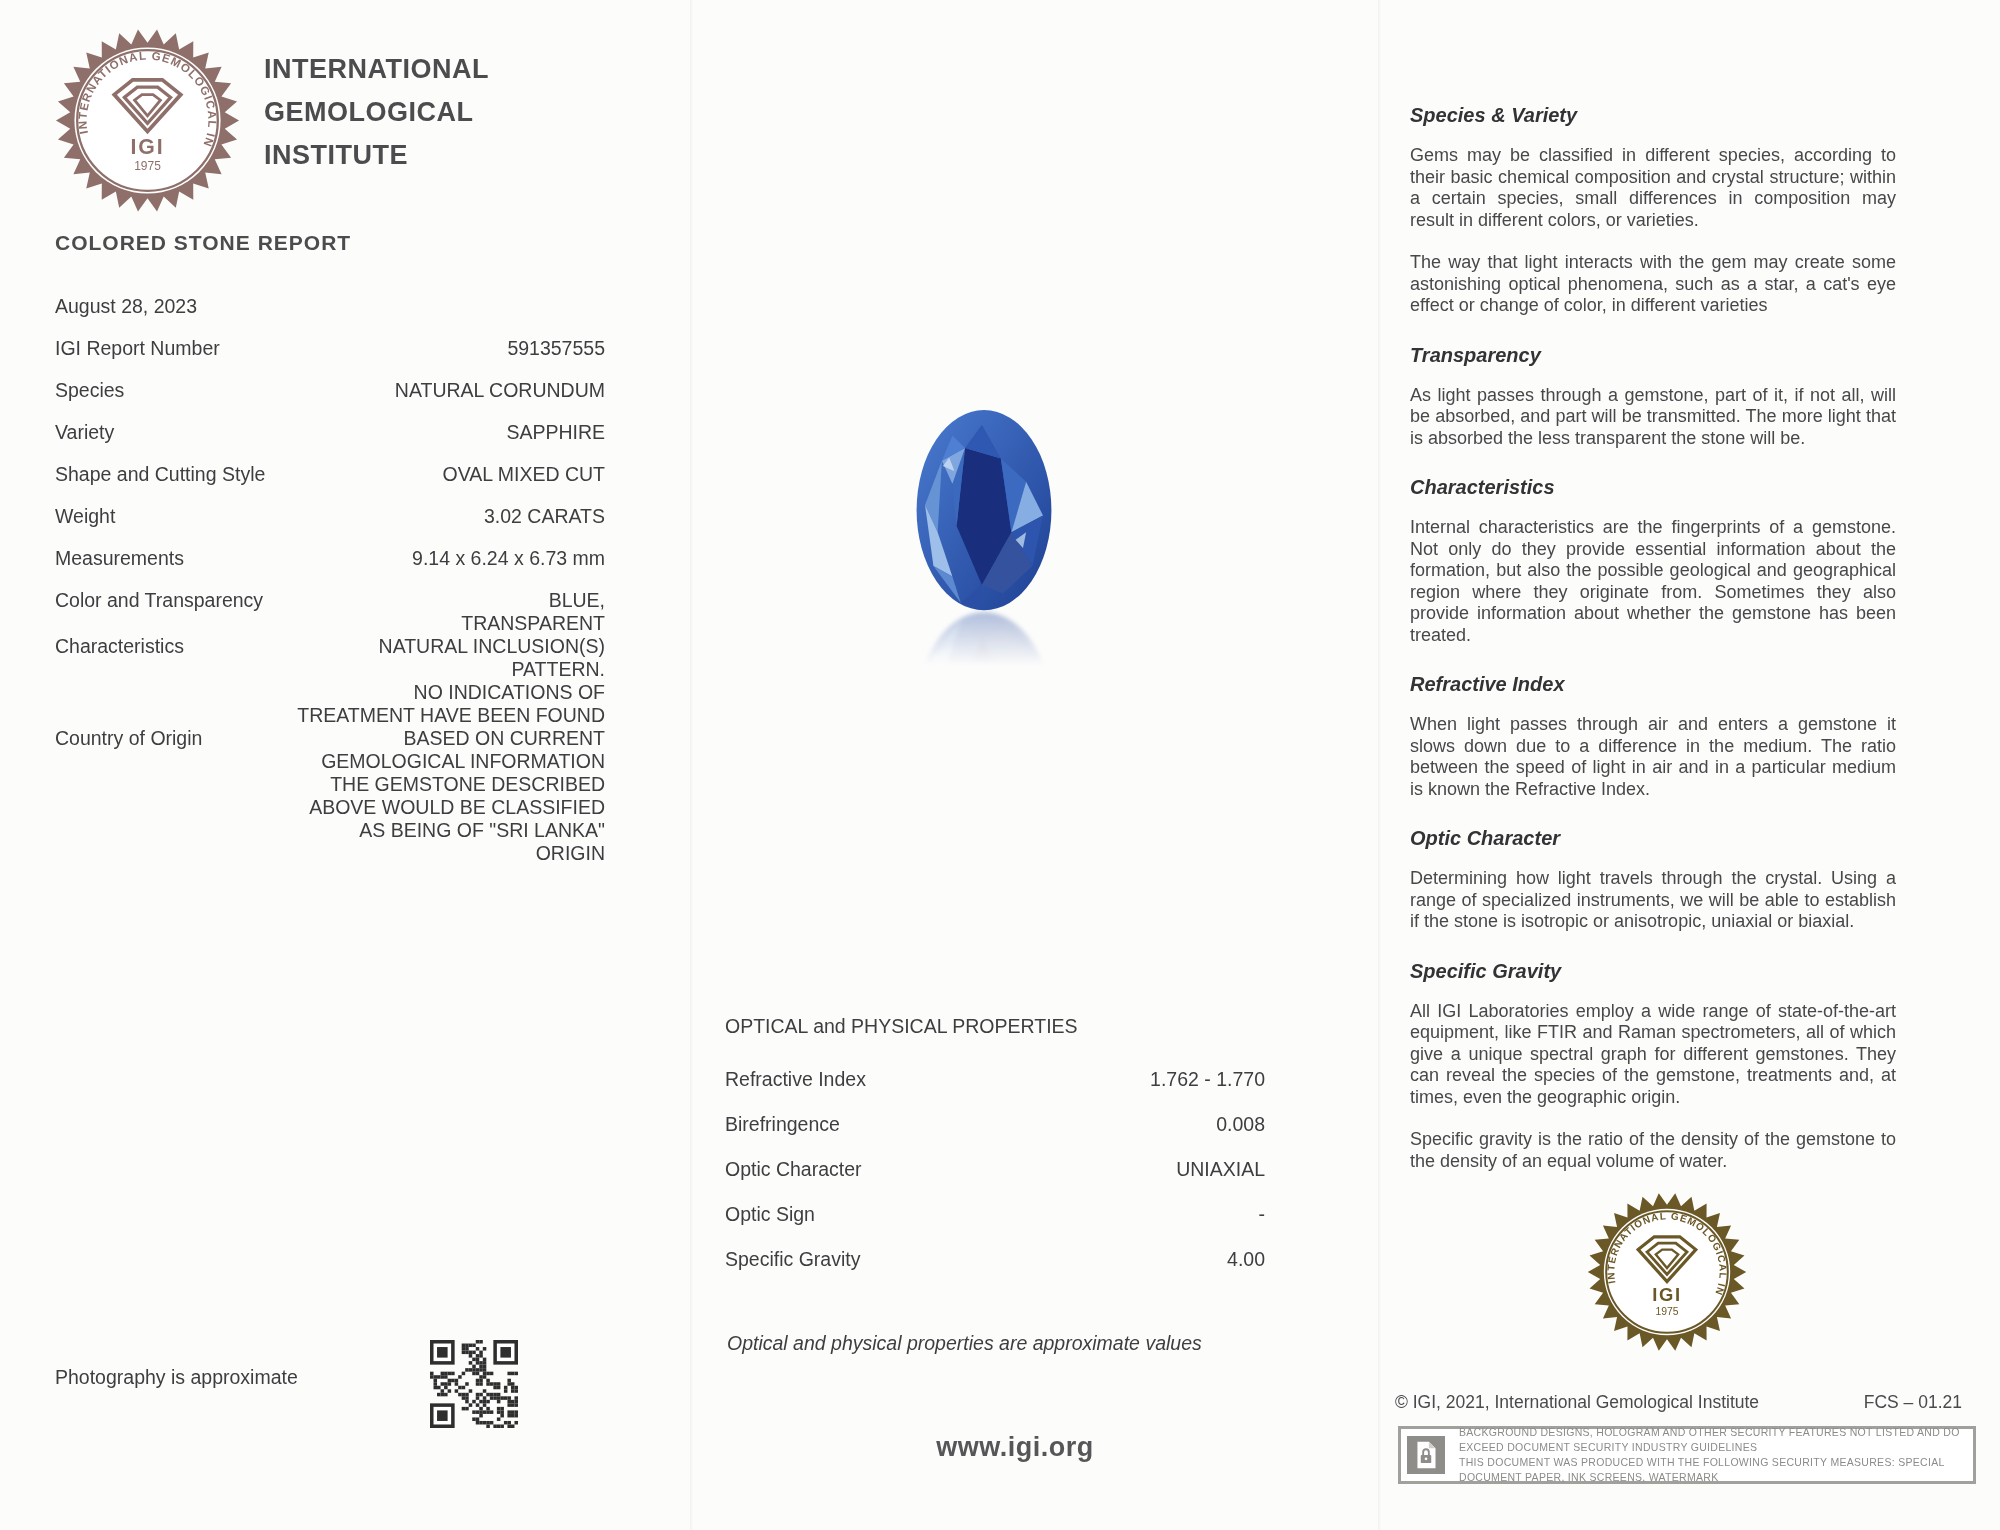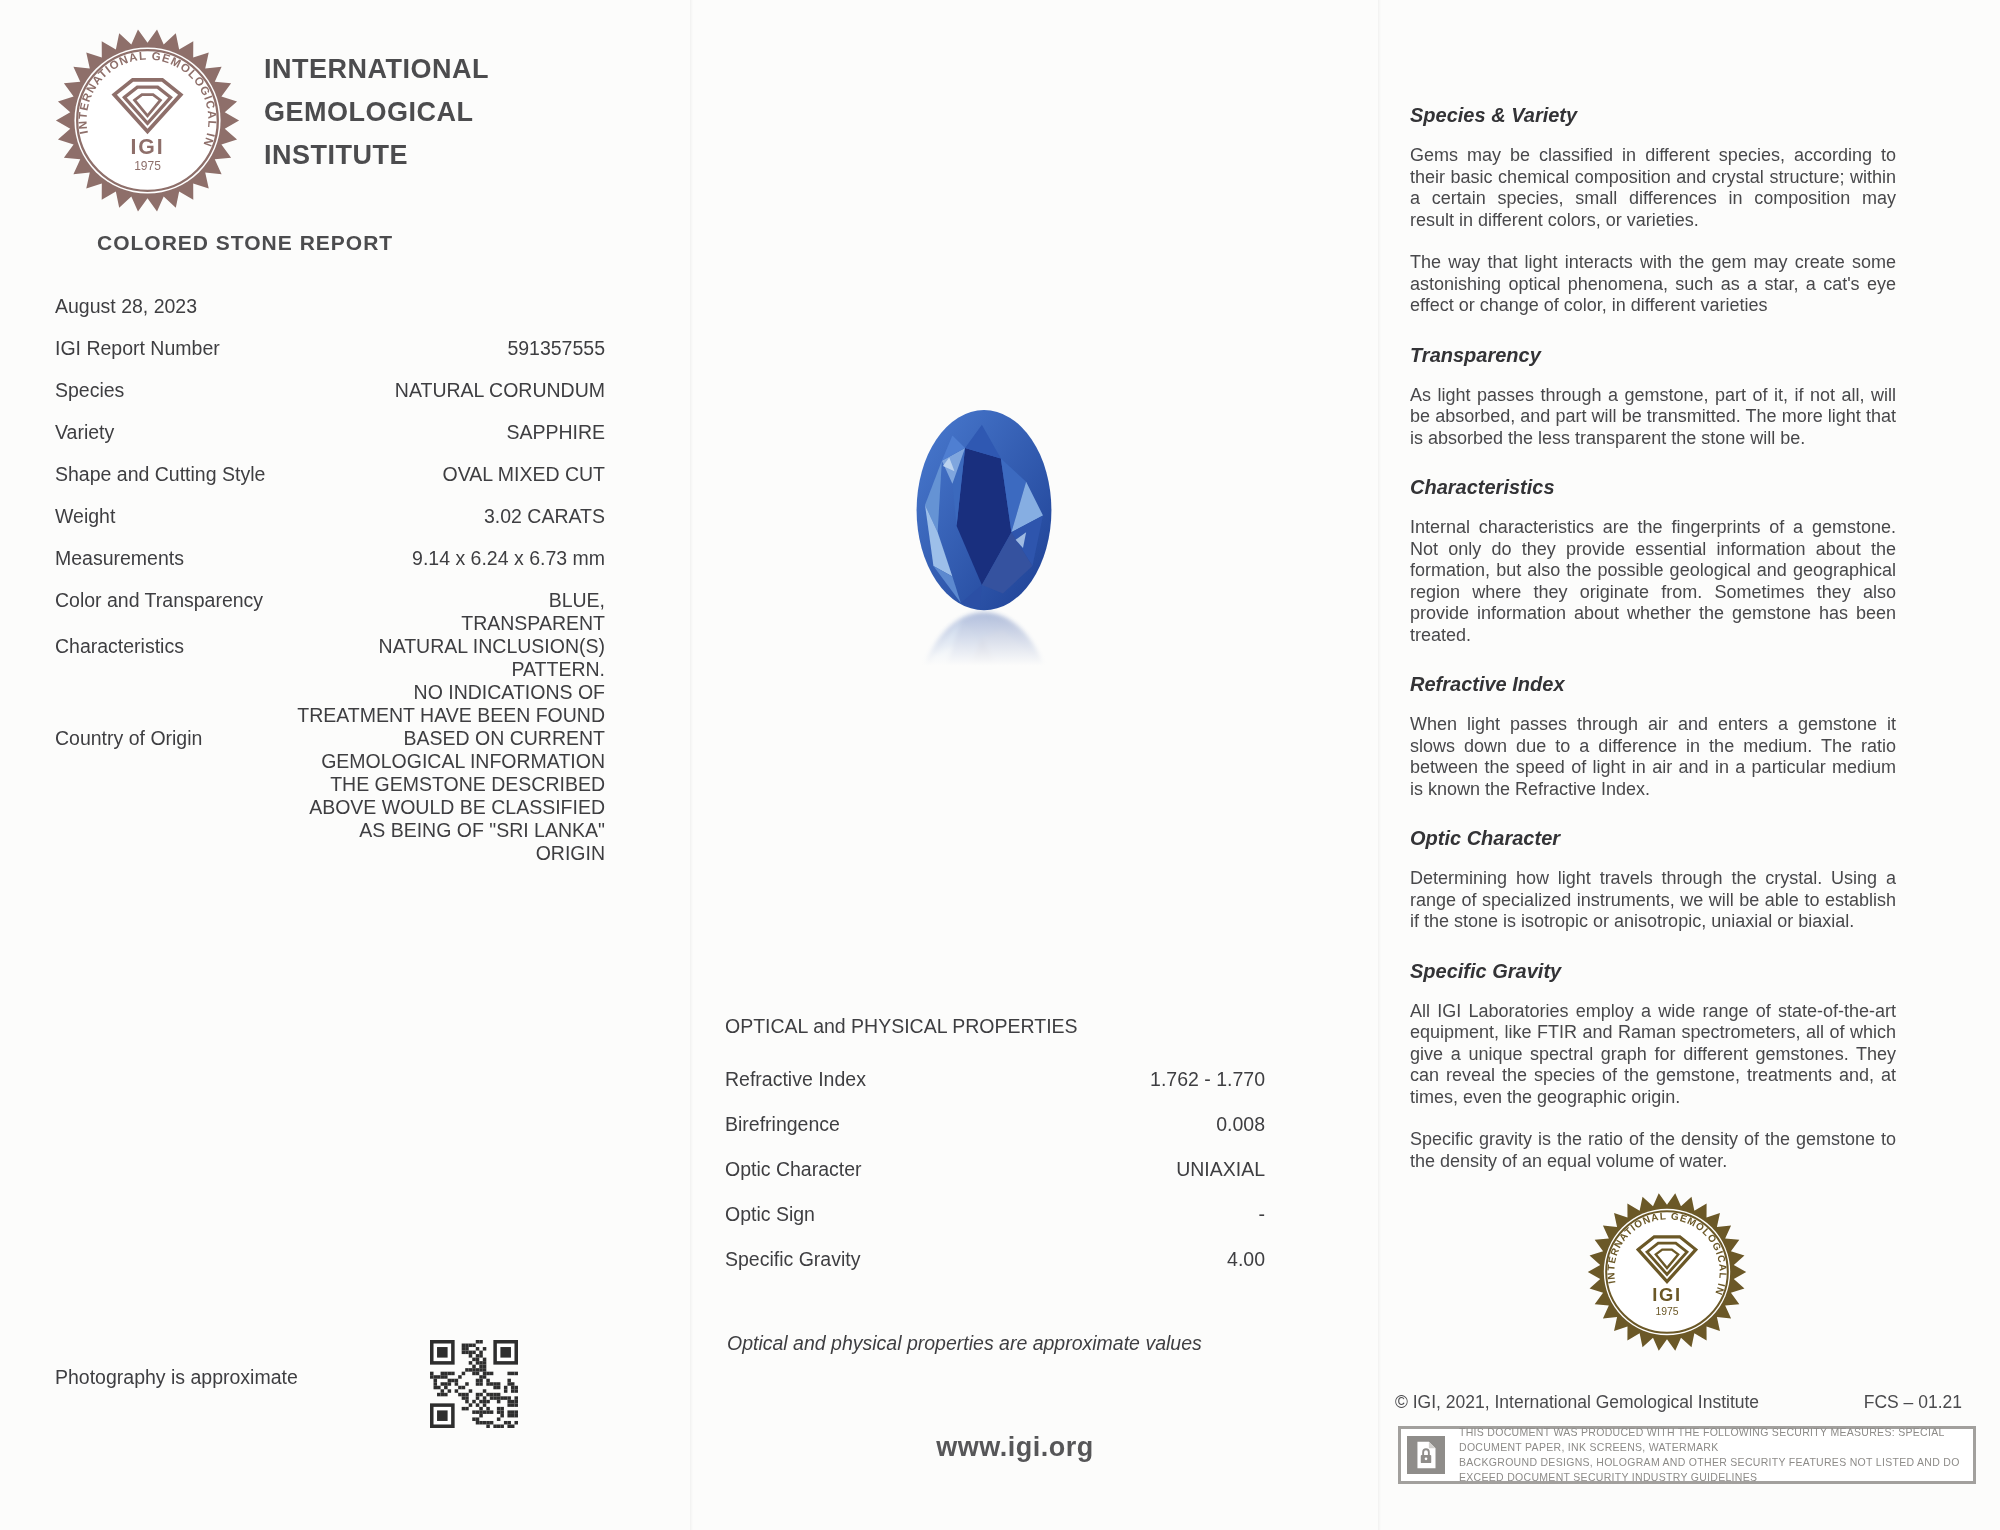--- a/index.html
+++ b/index.html
@@ -12,21 +12,21 @@
     overflow:hidden;
   }
   .fold{position:absolute;top:0;bottom:0;width:3px;
     background:linear-gradient(to right, rgba(0,0,0,0.045), rgba(0,0,0,0.0));}
   
   .panel-left{position:absolute;left:55px;top:28px;width:550px;}
   .brand-row{display:flex;align-items:flex-start;}
   .seal-box{width:185px;height:185px;flex:none;}
   .brand-name{margin-left:24px;margin-top:20px;font-weight:bold;font-size:27px;
     line-height:43px;letter-spacing:0.5px;color:#4c4c4e;}
-  .report-title{margin-top:18px;font-weight:bold;font-size:21px;letter-spacing:1px;color:#4c4c4e;margin-left:42px;}
+  .report-title{margin-top:18px;font-weight:bold;font-size:21px;letter-spacing:1px;color:#4c4c4e;}
   .fields{margin-top:40px;}
   .date{font-size:19.5px;line-height:23px;margin-bottom:19px;color:#3e3e41;}
   .field-row{display:flex;justify-content:space-between;align-items:flex-start;
     margin-bottom:19px;font-size:19.5px;line-height:23px;color:#3e3e41;}
   .field-row.flow{margin-bottom:0;}
   .field-label{white-space:nowrap;padding-right:14px;}
   .field-value{text-align:right;white-space:pre-line;}
   .photo-note{position:absolute;left:55px;top:1366px;font-size:19.5px;color:#3e3e41;}
   .qr{position:absolute;left:430px;top:1340px;width:88px;height:88px;}
   
@@ -441,16 +441,16 @@
     <svg viewBox="0 0 40 40" width="38" height="38">
       <rect width="40" height="40" fill="#8f8d8a"></rect>
       <path d="M 11,6 h 12 l 7,7 v 21 h -19 z" fill="#ffffff"></path>
       <path d="M 23,6 l 7,7 h -7 z" fill="#d2d0cd"></path>
       <rect x="14.5" y="20" width="11" height="8.5" rx="1" fill="#8f8d8a"></rect>
       <path d="M 17,20 v -3 a 3,3 0 0 1 6,0 v 3" fill="none" stroke="#8f8d8a" stroke-width="2"></path>
       <circle cx="20" cy="24" r="1.4" fill="#ffffff"></circle>
     </svg>
   </div>
   <div class="sec-text">
+    <div>BACKGROUND DESIGNS, HOLOGRAM AND OTHER SECURITY FEATURES NOT LISTED AND DO EXCEED DOCUMENT SECURITY INDUSTRY GUIDELINES</div>
     <div>THIS DOCUMENT WAS PRODUCED WITH THE FOLLOWING SECURITY MEASURES:  SPECIAL DOCUMENT PAPER, INK SCREENS, WATERMARK</div>
-    <div>BACKGROUND DESIGNS, HOLOGRAM AND OTHER SECURITY FEATURES NOT LISTED AND DO EXCEED DOCUMENT SECURITY INDUSTRY GUIDELINES</div>
   </div>
 </div>
 
 </body></html>

